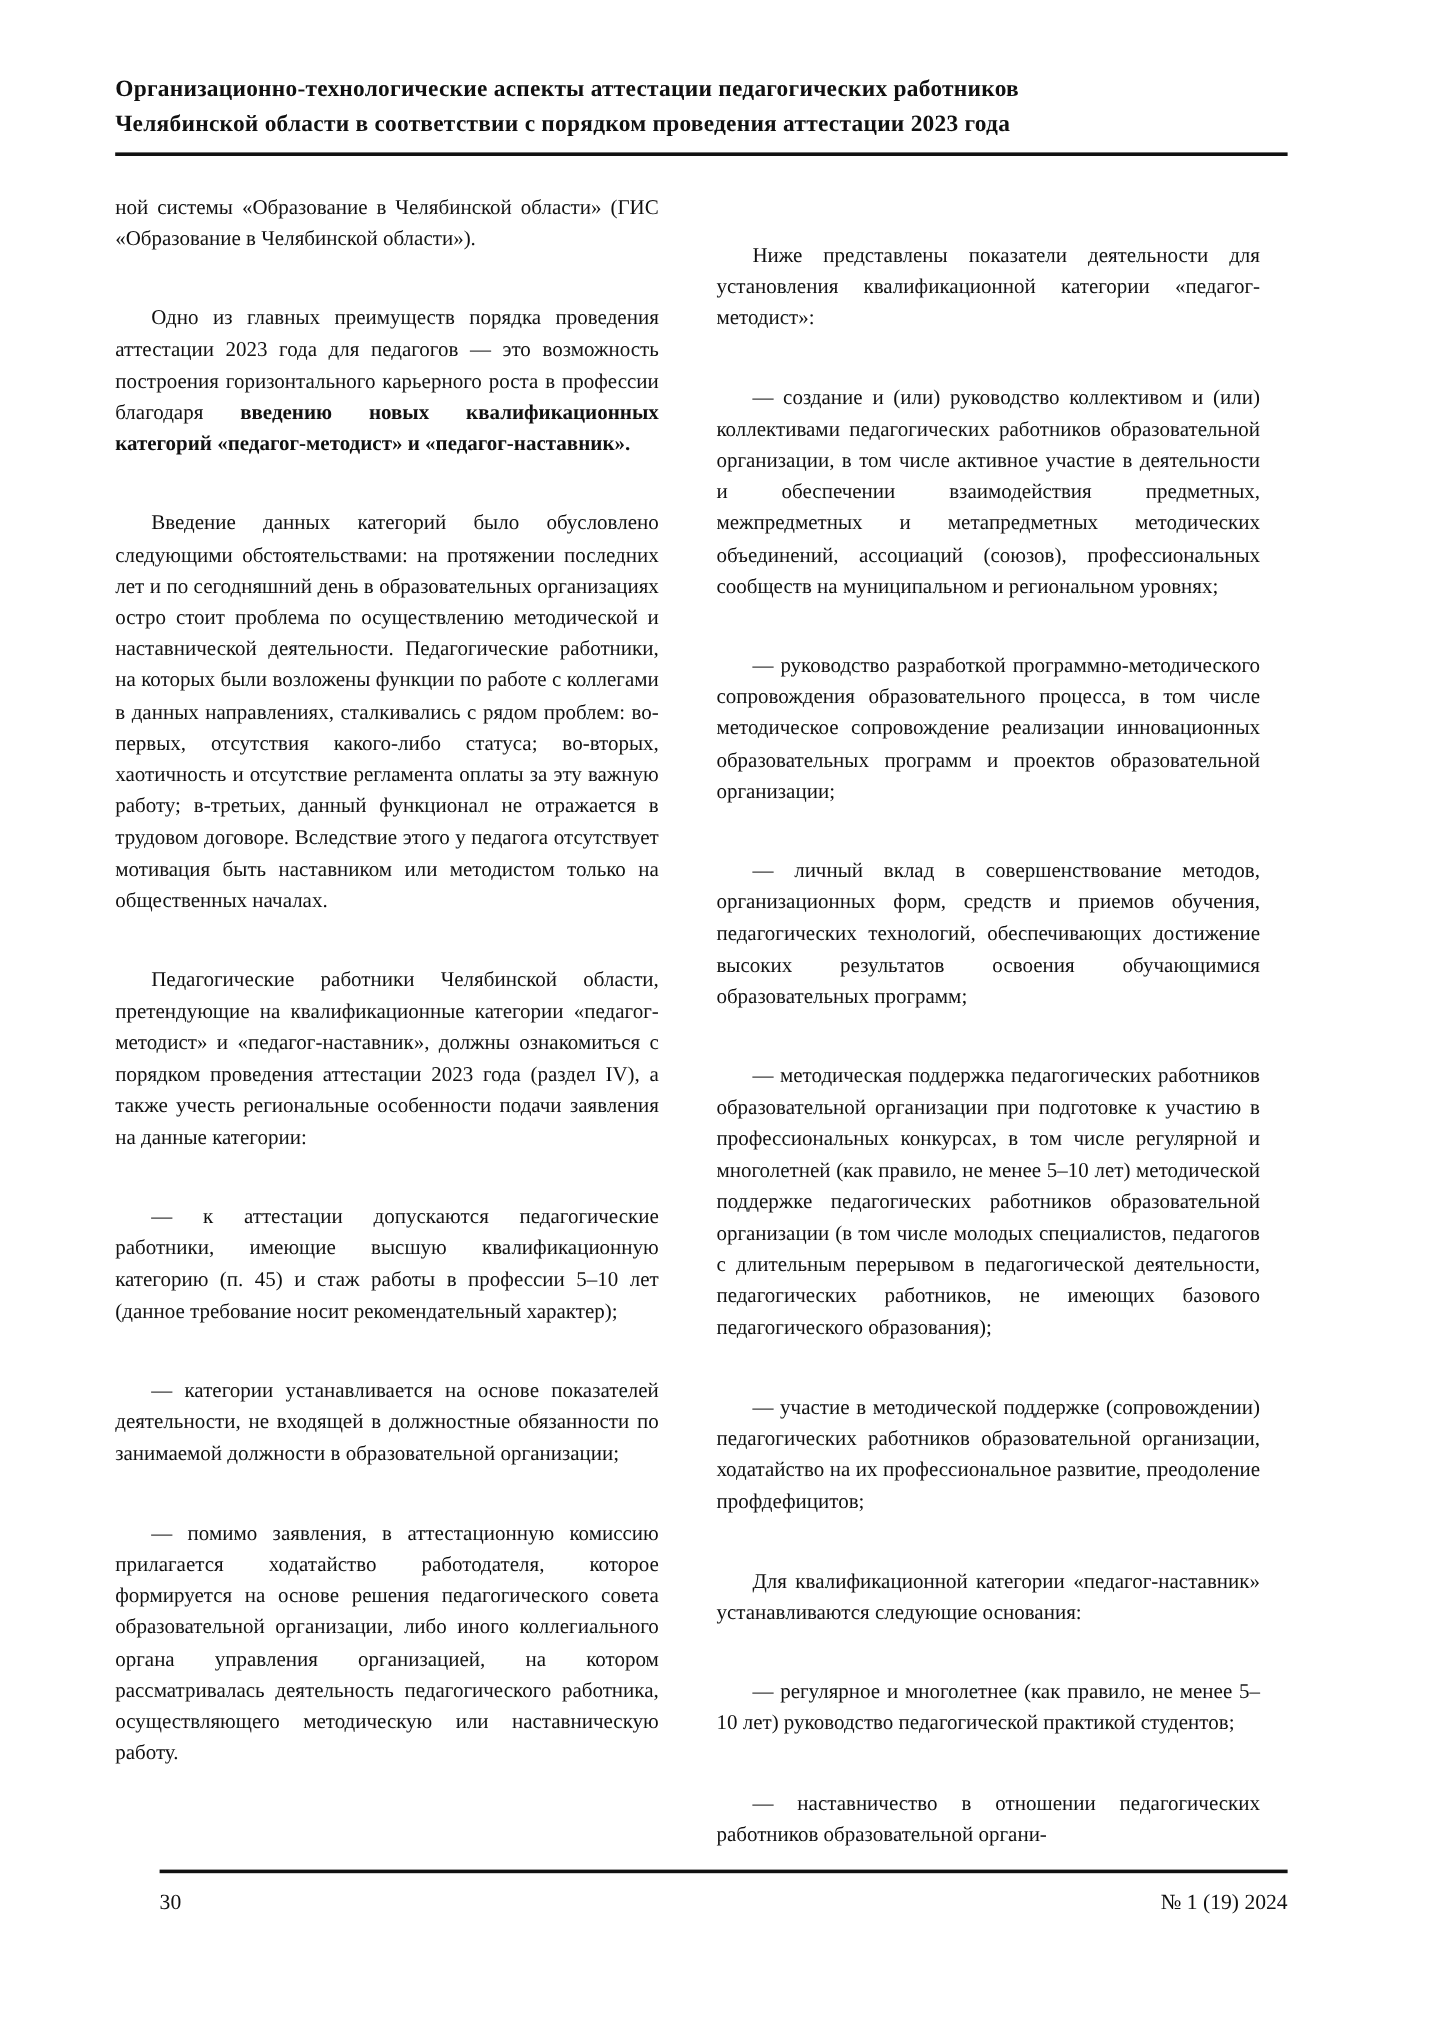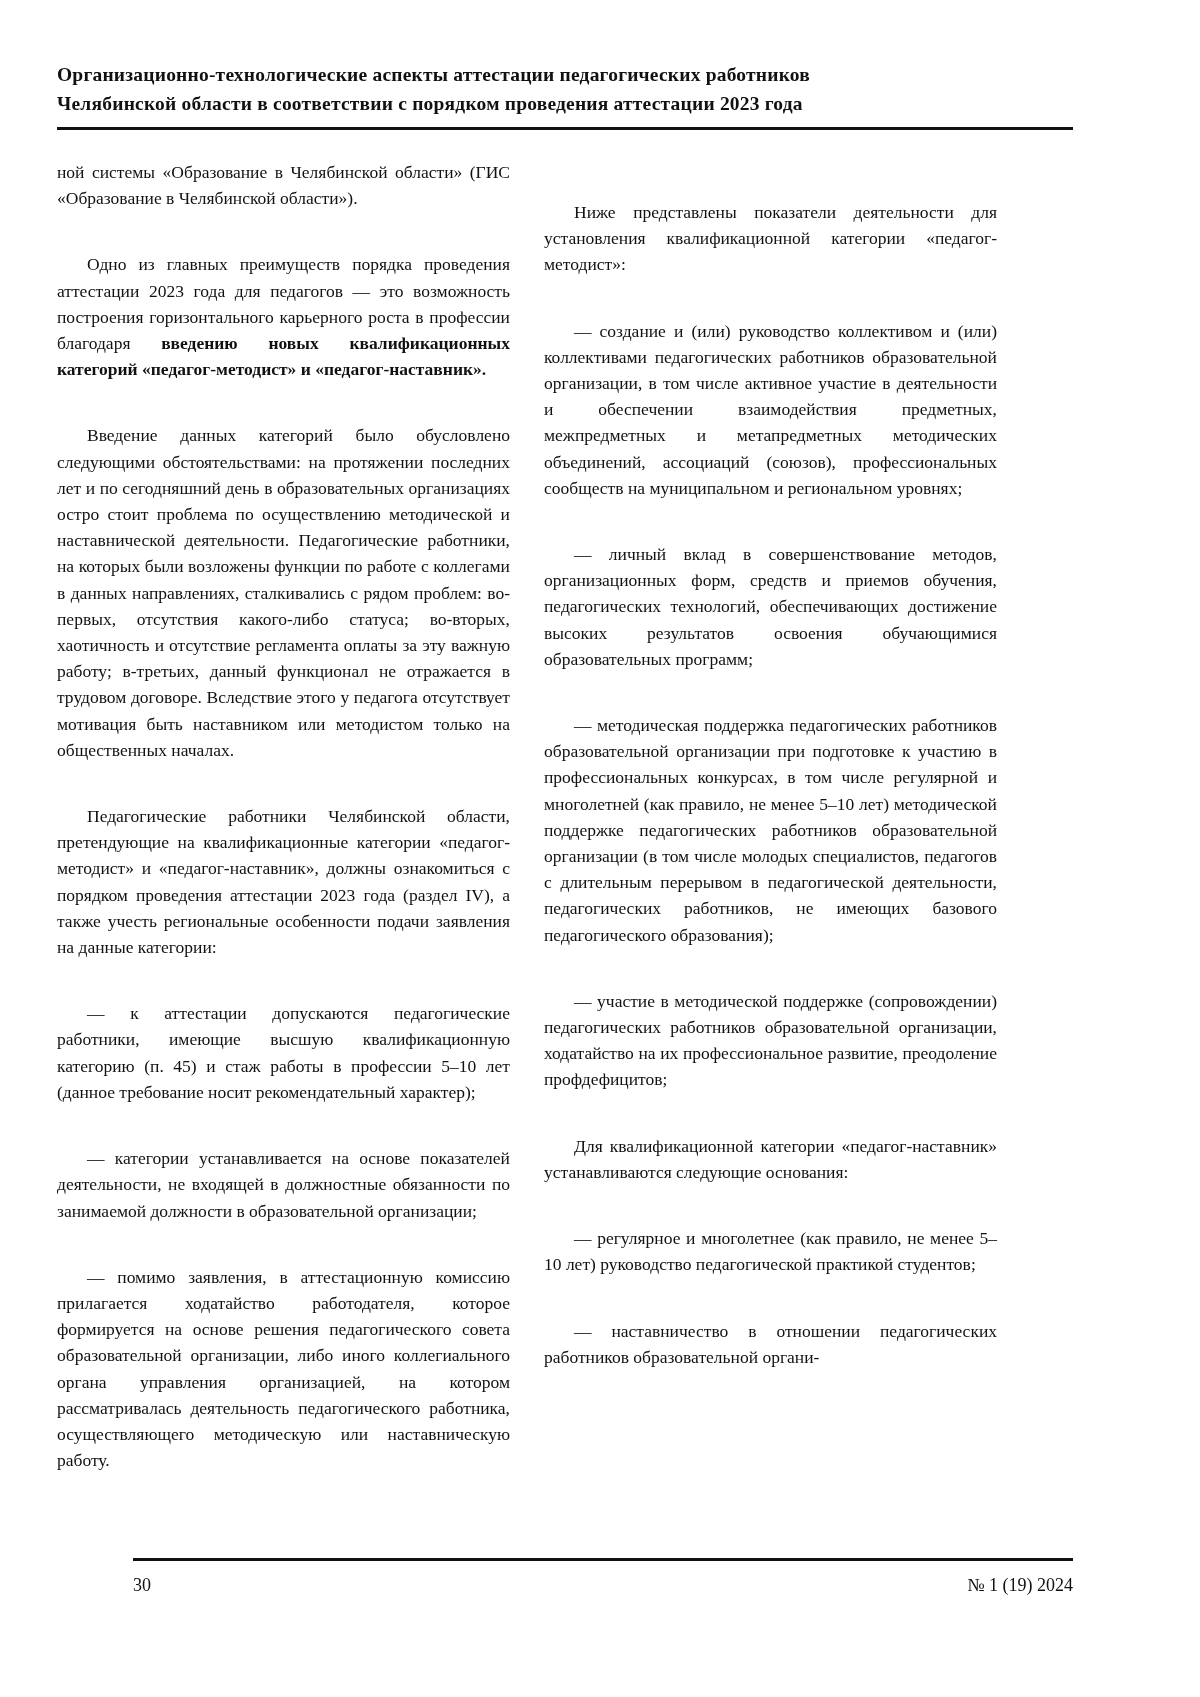--- a/index.html
+++ b/index.html
@@ -9,40 +9,40 @@
     height: 1697px;
     position: relative;
     font-family: "Liberation Serif", "DejaVu Serif", serif;
     color: #111111;
     overflow: hidden;
   }
   .page {
     position: relative;
     width: 1200px;
     height: 1697px;
-    padding: 60px 127px 0 57px;
+    padding: 60px 127px 0 96px;
   }
   header.running-head { margin-bottom: 0; }
   .head-line {
     font-weight: bold;
     font-size: 19.5px;
     line-height: 29px;
     letter-spacing: 0.2px;
     text-align: left;
   }
   .rule {
     height: 3px;
     background: #111111;
     width: 100%;
   }
   .head-rule { margin-top: 9px; }
   main.columns {
     margin-top: 29px;
     display: flex;
-    gap: 34px;
+    gap: 48px;
   }
   .col {
     width: 453px;
     text-align: justify;
     font-size: 17.5px;
     line-height: 26.2px;
     hyphens: auto;
     -webkit-hyphens: auto;
   }
   .para { margin: 0; }
@@ -79,20 +79,21 @@
         <p class="para indent"><span class="">Одно из главных преимуществ порядка проведения аттестации 2023 года для педагогов — это возможность построения горизонтального карьерного роста в профессии благодаря </span><span class="bold">введению новых квалификационных категорий «педагог-методист» и «педагог-наставник».</span></p>
         <p class="para indent"><span class="">Введение данных категорий было обусловлено следующими обстоятельствами: на протяжении последних лет и по сегодняшний день в образовательных организациях остро стоит проблема по осуществлению методической и наставнической деятельности. Педагогические работники, на которых были возложены функции по работе с коллегами в данных направлениях, сталкивались с рядом проблем: во-первых, отсутствия какого-либо статуса; во-вторых, хаотичность и отсутствие регламента оплаты за эту важную работу; в-третьих, данный функционал не отражается в трудовом договоре. Вследствие этого у педагога отсутствует мотивация быть наставником или методистом только на общественных началах.</span></p>
         <p class="para indent"><span class="">Педагогические работники Челябинской области, претендующие на квалификационные категории «педагог-методист» и «педагог-наставник», должны ознакомиться с порядком проведения аттестации 2023 года (раздел IV), а также учесть региональные особенности подачи заявления на данные категории:</span></p>
         <p class="para indent"><span class="">— к аттестации допускаются педагогические работники, имеющие высшую квалификационную категорию (п. 45) и стаж работы в профессии 5–10 лет (данное требование носит рекомендательный характер);</span></p>
         <p class="para indent"><span class="">— категории устанавливается на основе показателей деятельности, не входящей в должностные обязанности по занимаемой должности в образовательной организации;</span></p>
         <p class="para indent"><span class="">— помимо заявления, в аттестационную комиссию прилагается ходатайство работодателя, которое формируется на основе решения педагогического совета образовательной организации, либо иного коллегиального органа управления организацией, на котором рассматривалась деятельность педагогического работника, осуществляющего методическую или наставническую работу.</span></p>
       </div>
     <div class="col" id="col-right">
         <p class="para indent"><span class="">Ниже представлены показатели деятельности для установления квалификационной категории «педагог-методист»:</span></p>
         <p class="para indent"><span class="">— создание и (или) руководство коллективом и (или) коллективами педагогических работников образовательной организации, в том числе активное участие в деятельности и обеспечении взаимодействия предметных, межпредметных и метапредметных методических объединений, ассоциаций (союзов), профессиональных сообществ на муниципальном и региональном уровнях;</span></p>
+        <p class="para indent"><span class="">— руководство разработкой программно-методического сопровождения образовательного процесса, в том числе методическое сопровождение реализации инновационных образовательных программ и проектов образовательной организации;</span></p>
         <p class="para indent"><span class="">— личный вклад в совершенствование методов, организационных форм, средств и приемов обучения, педагогических технологий, обеспечивающих достижение высоких результатов освоения обучающимися образовательных программ;</span></p>
         <p class="para indent"><span class="">— методическая поддержка педагогических работников образовательной организации при подготовке к участию в профессиональных конкурсах, в том числе регулярной и многолетней (как правило, не менее 5–10 лет) методической поддержке педагогических работников образовательной организации (в том числе молодых специалистов, педагогов с длительным перерывом в педагогической деятельности, педагогических работников, не имеющих базового педагогического образования);</span></p>
         <p class="para indent"><span class="">— участие в методической поддержке (сопровождении) педагогических работников образовательной организации, ходатайство на их профессиональное развитие, преодоление профдефицитов;</span></p>
         <p class="para indent"><span class="">Для квалификационной категории «педагог-наставник» устанавливаются следующие основания:</span></p>
         <p class="para indent"><span class="">— регулярное и многолетнее (как правило, не менее 5–10 лет) руководство педагогической практикой студентов;</span></p>
         <p class="para indent"><span class="">— наставничество в отношении педагогических работников образовательной органи-</span></p>
       </div>
   </main>
 
   <footer class="page-footer">

